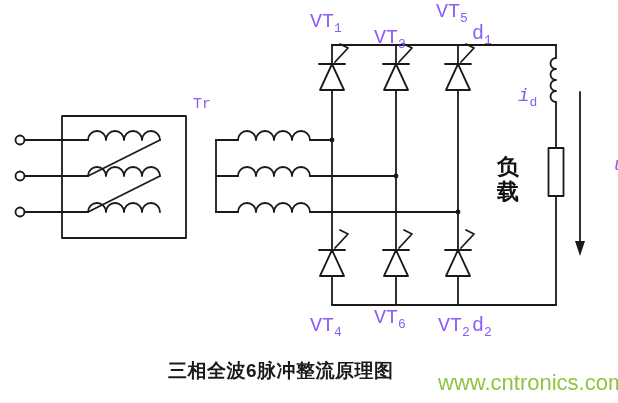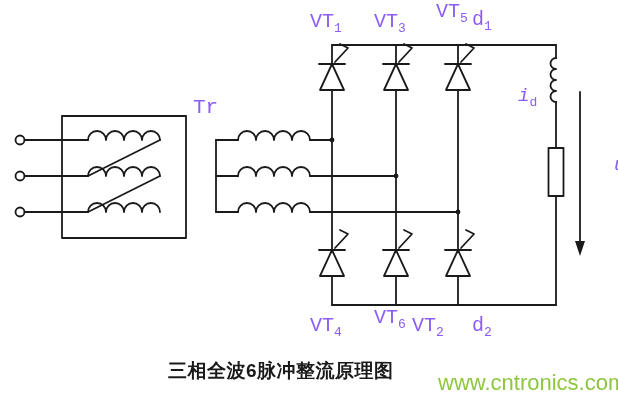--- a/index.html
+++ b/index.html
@@ -99,55 +99,56 @@
         <line x1="556" y1="196" x2="556" y2="305"></line>
       </g>
 
       <g>
         <line x1="580" y1="92" x2="580" y2="243"></line>
         <polygon points="580,256 575,241 585,241" fill="#1a1a1a" stroke="none"></polygon>
       </g>
     </g>
   </svg>
 
-  <div class="lbl" style="left:193px;top:96px;font-size:21px">
+  <div class="lbl" style="left:193px;top:96px;font-size:15px">
     <span>Tr</span>
   </div>
 
   <div class="lbl" style="left:310px;top:10px">
     <span>VT</span><sub>1</sub>
   </div>
-  <div class="lbl" style="left:374px;top:10px">
+  <div class="lbl" style="left:374px;top:26px">
     <span>VT</span><sub>3</sub>
   </div>
   <div class="lbl" style="left:436px;top:0">
     <span>VT</span><sub>5</sub>
   </div>
-  <div class="lbl" style="left:472px;top:8px">
+  <div class="lbl" style="left:472px;top:22px">
     <span>d</span><sub>1</sub>
   </div>
 
   <div class="lbl" style="left:310px;top:314px">
     <span>VT</span><sub>4</sub>
   </div>
   <div class="lbl" style="left:374px;top:306px">
     <span>VT</span><sub>6</sub>
   </div>
-  <div class="lbl" style="left:412px;top:314px">
+  <div class="lbl" style="left:438px;top:314px">
     <span>VT</span><sub>2</sub>
   </div>
   <div class="lbl" style="left:472px;top:314px">
     <span>d</span><sub>2</sub>
   </div>
 
   <div class="lbl" style="left:518px;top:85px;font-size:19px">
     <span class="var">i</span><sub>d</sub>
   </div>
   <div class="lbl" style="left:614px;top:154px;font-size:19px">
     <span class="var">u</span><sub>d</sub>
   </div>
 
+  <div class="load-lbl" style="left:497px;top:154px">负载</div>
 
   <div class="caption" style="left:168px;top:358px">三相全波6脉冲整流原理图</div>
 
   <div class="watermark" style="left:438px;top:370px">www.cntronics.com</div>
 
 </div>
 
 </body></html>

